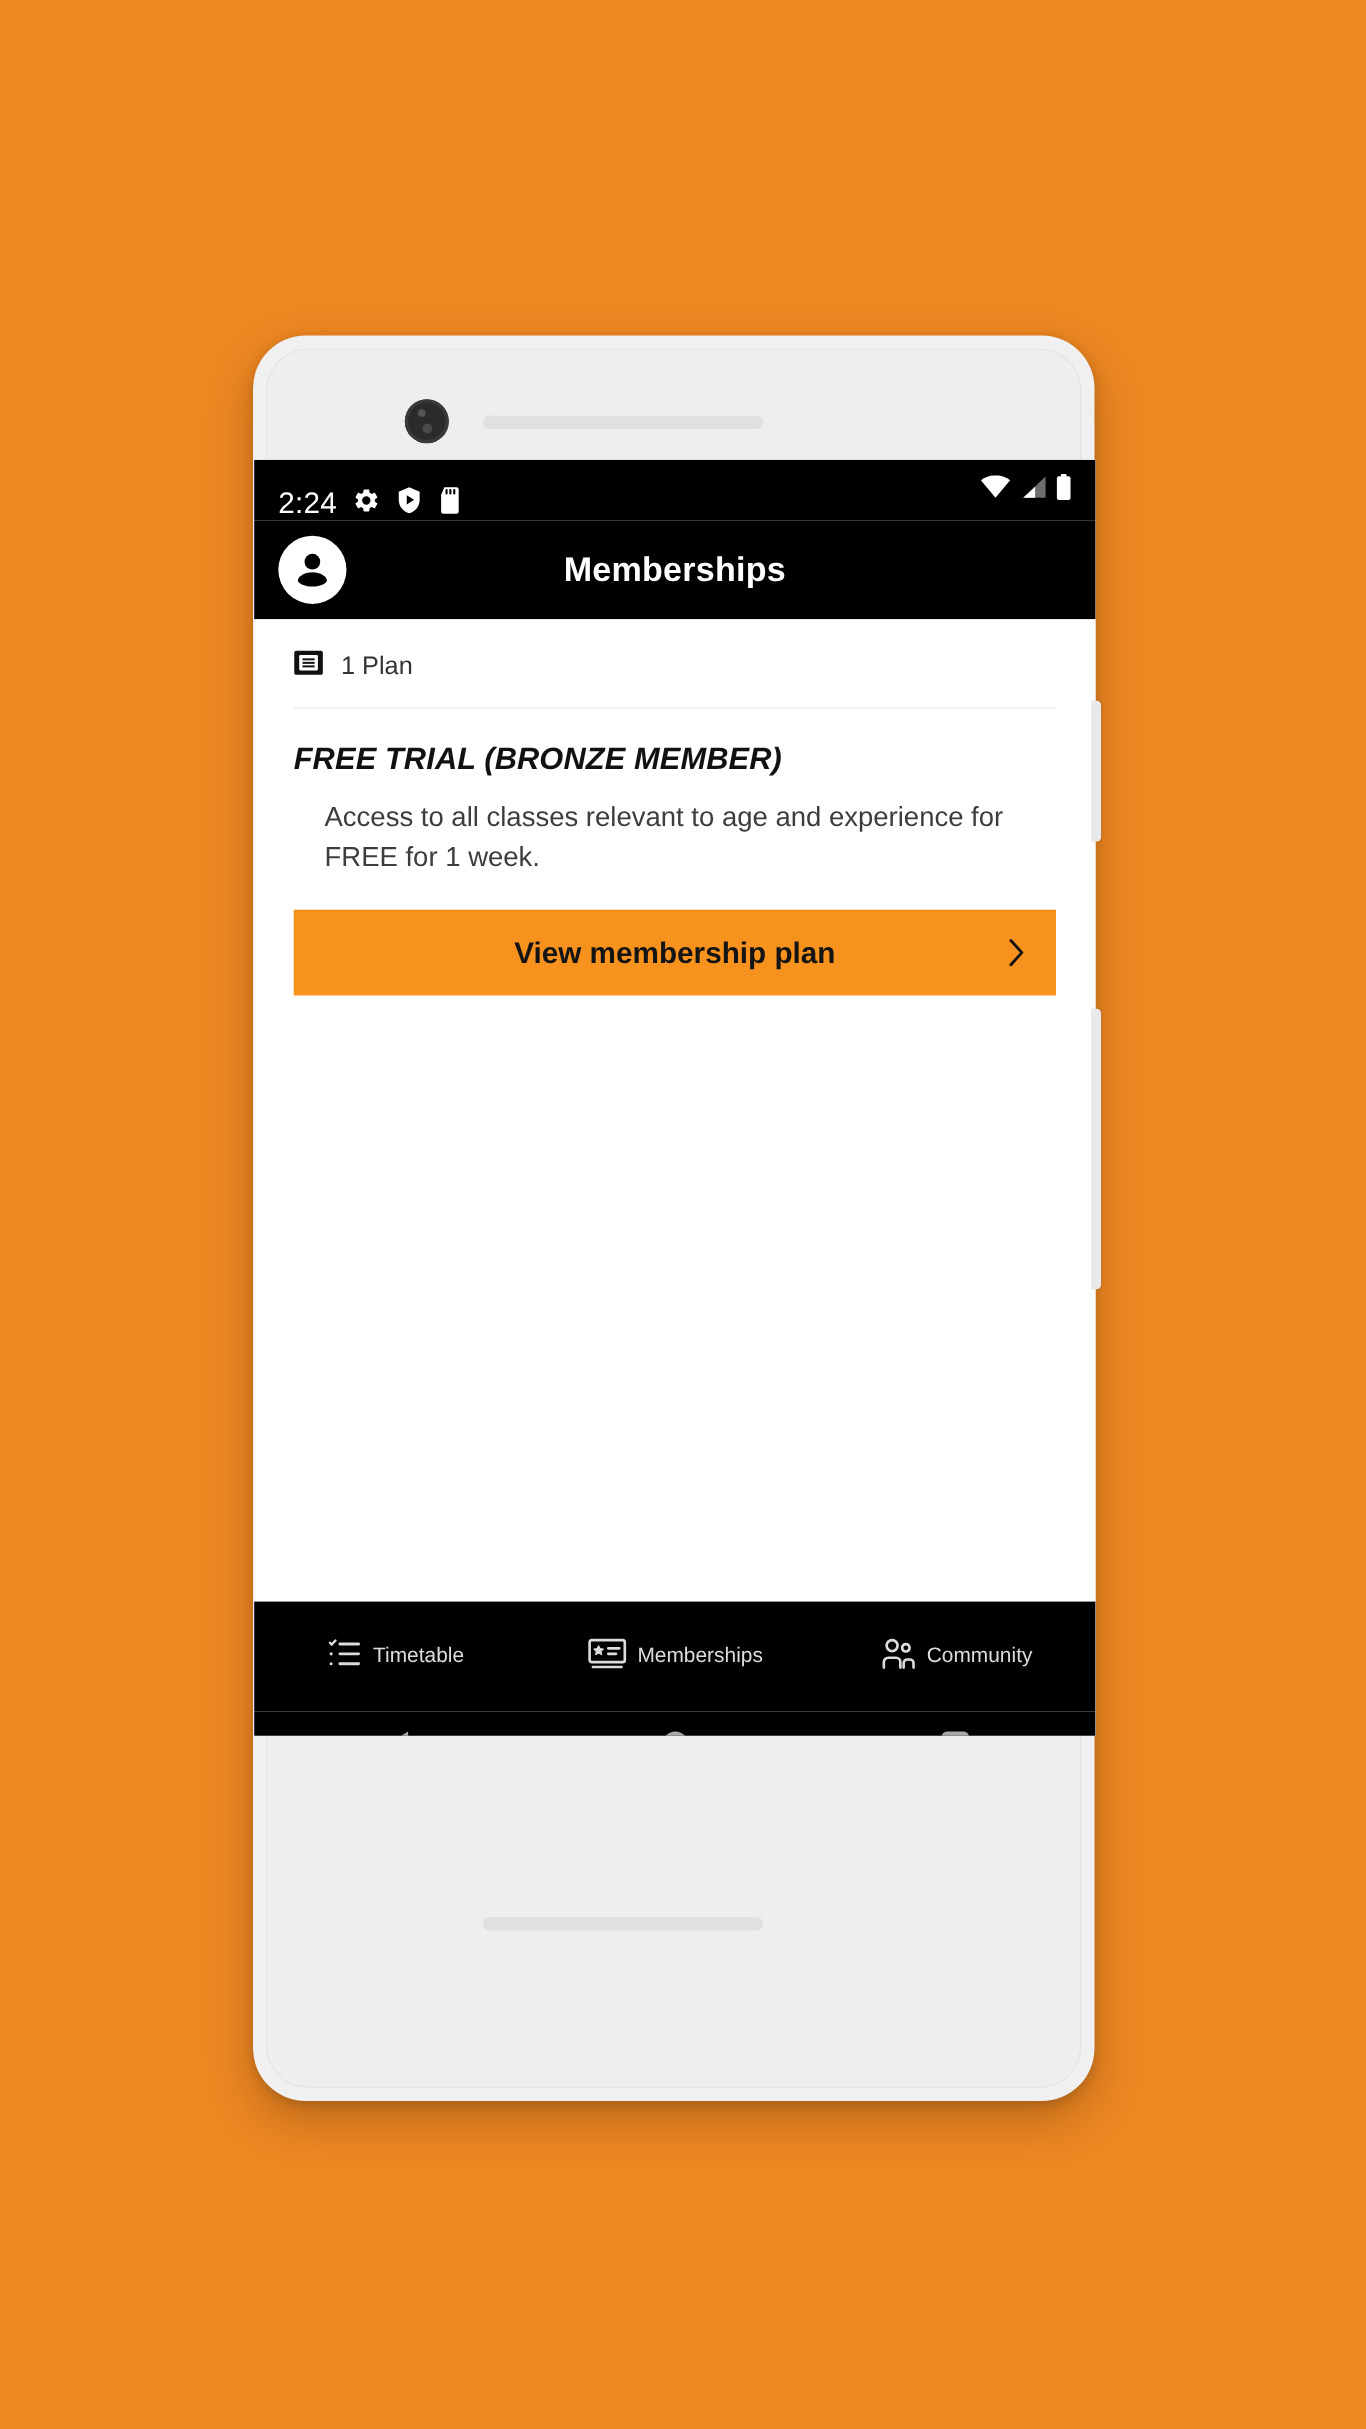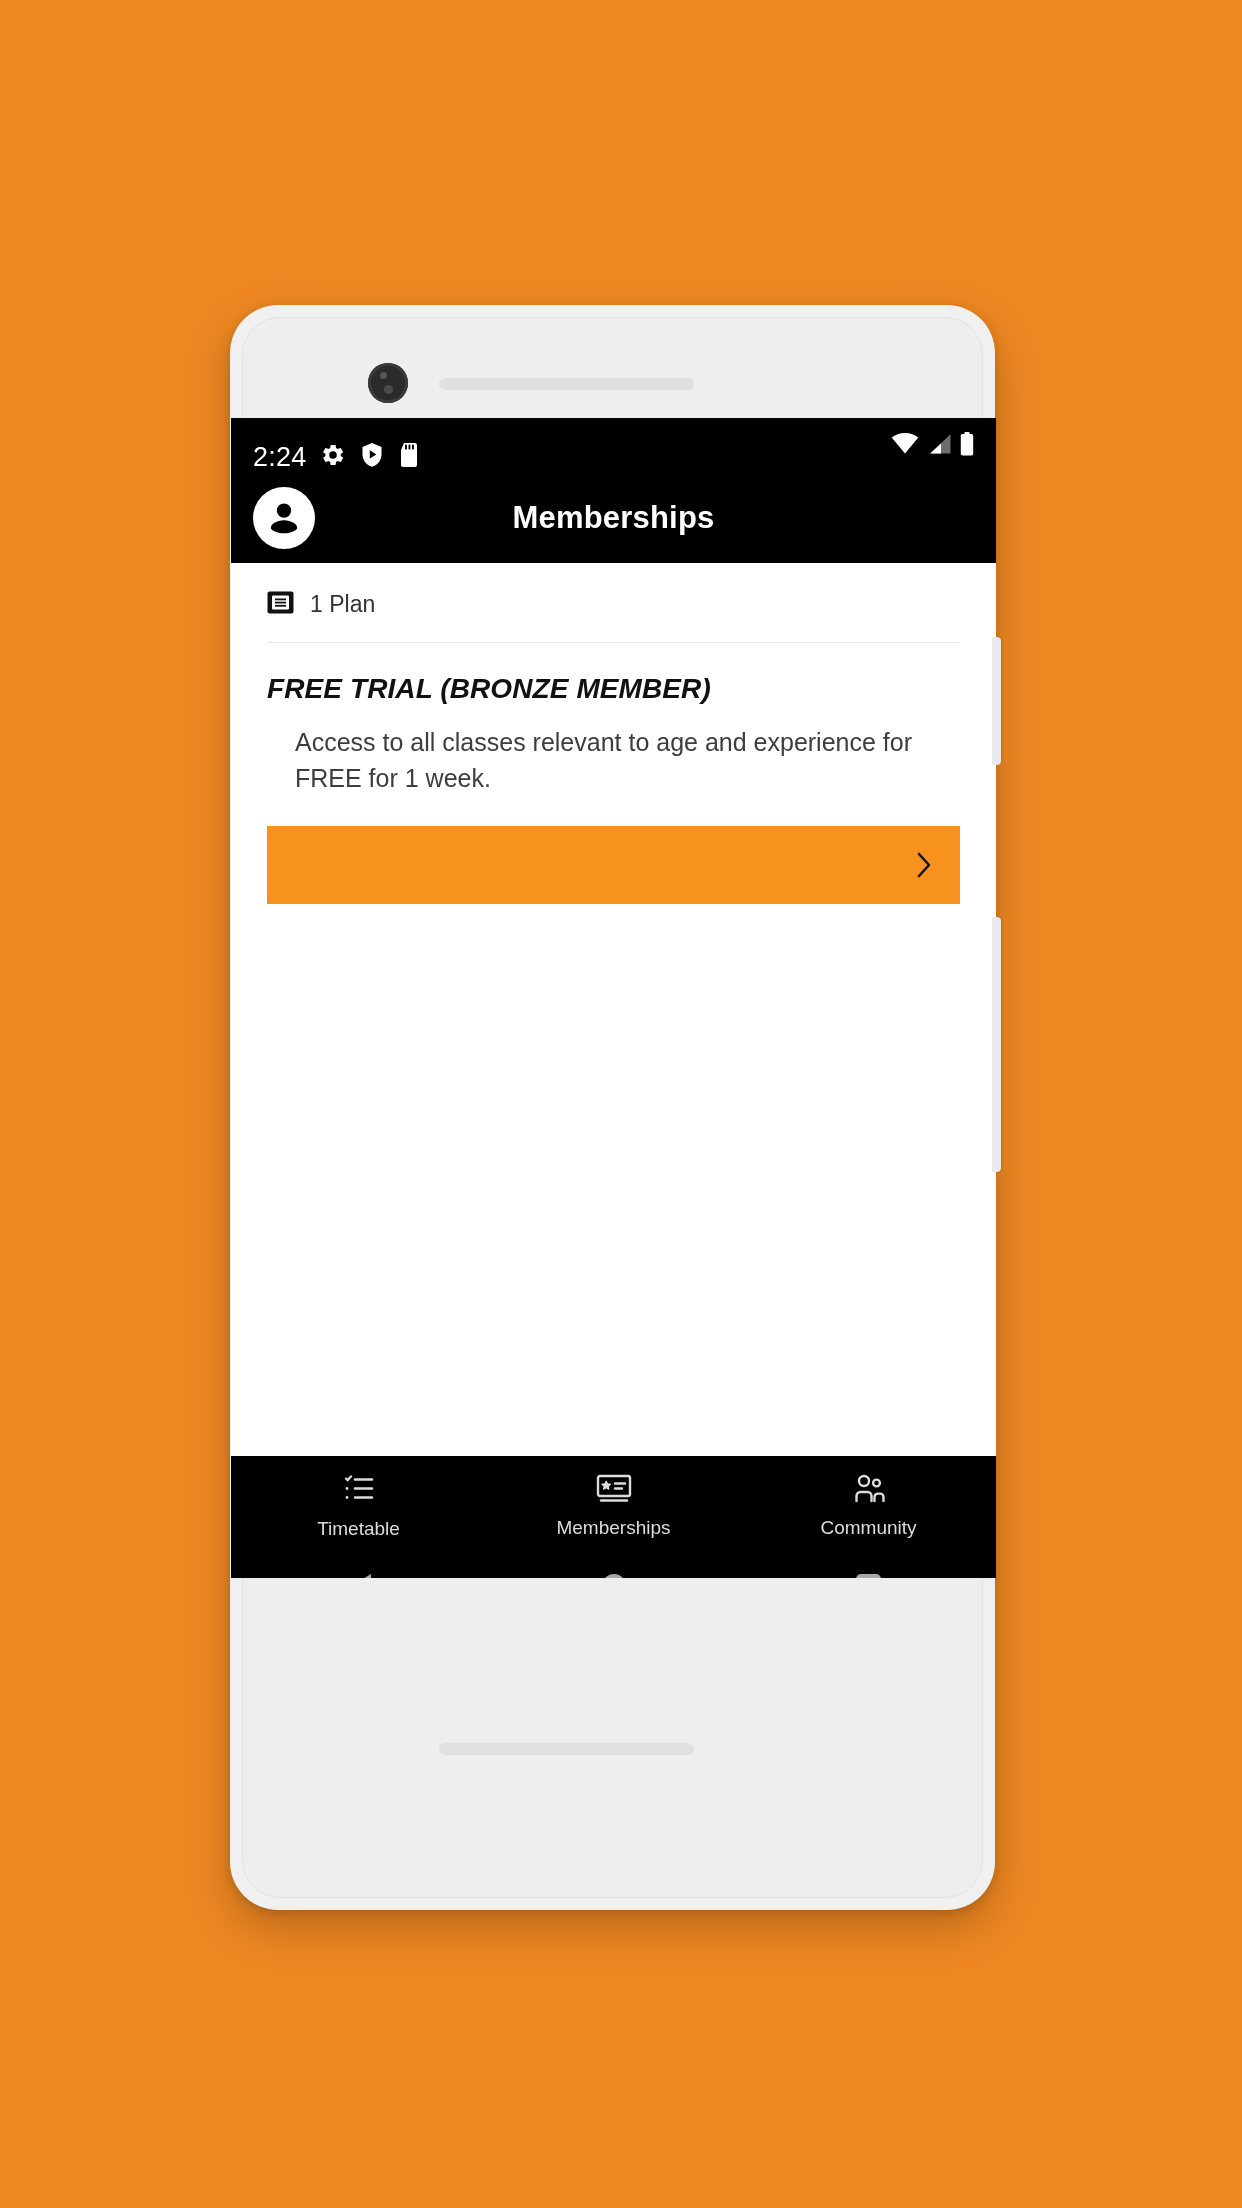--- a/index.html
+++ b/index.html
@@ -148,21 +148,21 @@
   #view-plan-chevron { margin-left:auto; display:flex; }
 
   
   #tab-bar {
     position:absolute; left:0; bottom:65px;
     width:100%; height:100px;
     background:#000;
     display:flex; align-items:center;
   }
   .tab-item {
-    flex:1; display:flex; flex-direction:column;
+    flex:1; display:flex; flex-direction:row;
     align-items:center; justify-content:center; gap:8px;
     cursor:pointer;
   }
   .tab-label { font-size:19px; color:#dcdcdc; }
 
   
   #nav-bar {
     position:absolute; left:0; bottom:0;
     width:100%; height:65px;
     background:#000;
@@ -263,20 +263,21 @@
           <span id="plan-count-label">1 Plan</span>
         </div>
 
         <div id="divider"></div>
 
         <div id="plan-block">
           <div id="plan-title">FREE TRIAL (BRONZE MEMBER)</div>
           <div id="plan-description">Access to all classes relevant to age and experience for FREE for 1 week.</div>
 
           <button id="view-plan-button">
+            <span id="view-plan-label">View membership plan</span>
             <span id="view-plan-chevron">
               <svg width="20" height="32" viewBox="0 0 20 32" fill="none" stroke="#141414" stroke-width="2.6" stroke-linecap="round" stroke-linejoin="round">
                 <path d="M5 5l10 11L5 27"></path>
               </svg>
             </span>
           </button>
         </div>
 
         <div id="tab-bar">
 

